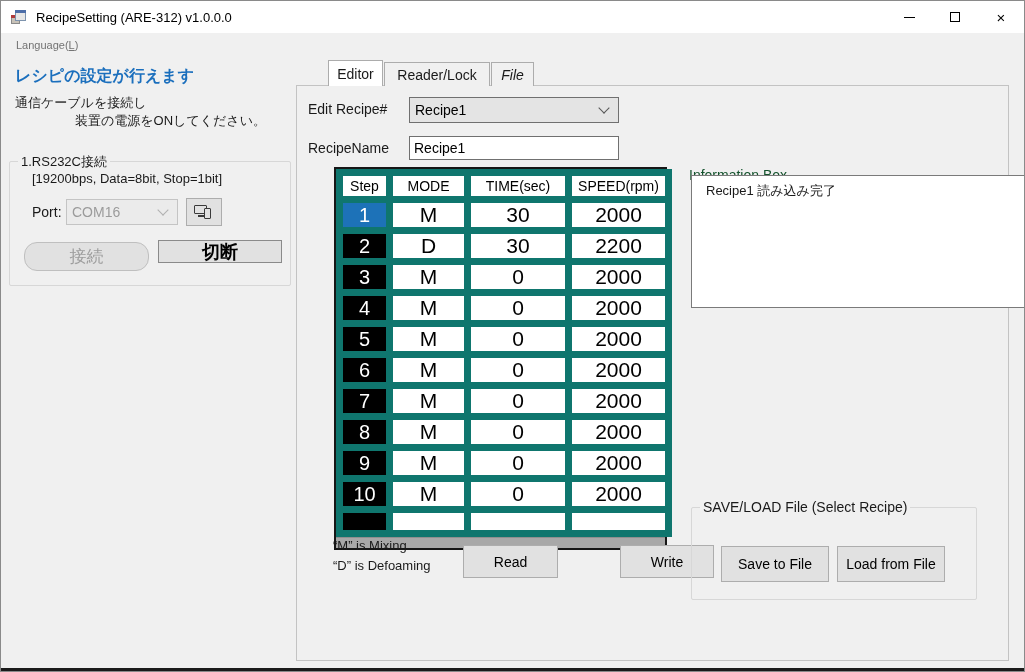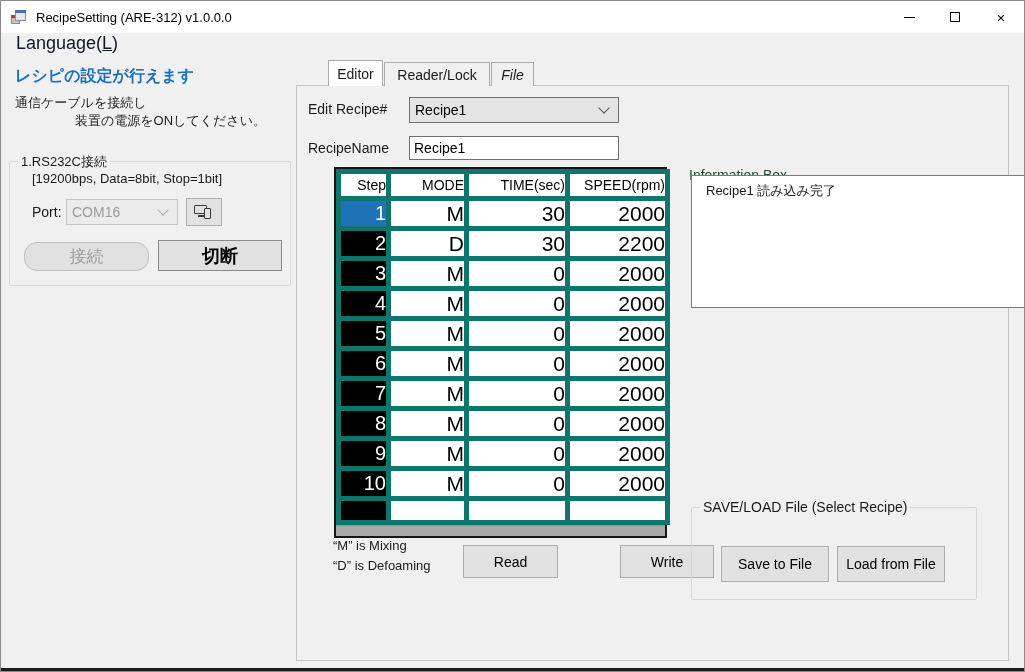--- a/index.html
+++ b/index.html
@@ -17,22 +17,22 @@
   .app-icon .f2{ position:absolute; left:0; top:6px; width:9px; height:9px; background:#c8c2b8; border:1px solid #8a8a8a; }
   .app-icon .f2b{ position:absolute; left:0; top:6px; width:9px; height:3px; background:#b03a3a; }
   .title-text{ font-size:13px; color:#000; }
   .win-controls{ position:absolute; right:0; top:0; height:32px; display:flex; }
   .win-btn{ width:46px; height:32px; display:flex; align-items:center; justify-content:center; }
   .glyph-min{ width:11px; height:1px; background:#000; }
   .glyph-max{ width:10px; height:10px; border:1px solid #000; }
   .glyph-close{ font-size:15px; color:#000; line-height:1; }
   
   .menubar{ position:absolute; left:0; top:32px; width:100%; height:24px; background:#f0f0f0; }
-  .menu-item{ position:absolute; left:8px; top:0; height:24px; padding:0 7px; display:flex; align-items:flex-start;
-    font-size:18px; color:#0f172a; }
+  .menu-item{ position:absolute; left:8px; top:0; height:24px; padding:0 7px; display:flex; align-items:center;
+    font-size:11px; color:#737373; }
   .menu-item u{ text-decoration:underline; }
   
   .lp-heading{ position:absolute; left:14px; top:65px; font-size:16px; font-weight:bold; color:#1b6fbd; }
   .lp-line1{ position:absolute; left:14px; top:93px; font-size:13px; color:#1a1a1a; }
   .lp-line2{ position:absolute; left:74px; top:111px; font-size:13px; color:#1a1a1a; }
   .groupbox{ position:absolute; border:1px solid #d7d7d7; border-radius:2px; }
   .group-label{ position:absolute; top:-9px; left:8px; background:#f0f0f0; padding:0 3px; font-size:13px; color:#1a1a1a; white-space:nowrap; }
   .gb-rs232{ left:8px; top:160px; width:282px; height:125px; }
   .rs-settings{ position:absolute; left:22px; top:9px; font-size:13px; color:#1a1a1a; }
   .rs-port-label{ position:absolute; left:22px; top:42px; font-size:14px; color:#1a1a1a; }
@@ -44,40 +44,40 @@
   .combo.disabled{ background:#ebebeb; border-color:#c4c4c4; }
   .combo.disabled .ctext{ color:#9b9b9b; }
   .combo.disabled .chev{ border-color:#b0b0b0; }
   .combo-port{ left:56px; top:37px; width:112px; height:26px; }
   
   .btn{ position:absolute; background:#e1e1e1; border:1px solid #adadad; display:flex; align-items:center; justify-content:center;
     font-size:14px; color:#000; }
   .btn.disabled{ color:#9d9d9d; border-color:#bfbfbf; }
   .btn-device{ left:176px; top:36px; width:36px; height:28px; }
   .btn-connect{ left:14px; top:80px; width:125px; height:29px; font-size:17px;border-radius:13px; }
-  .btn-disconnect{ left:148px; top:78px; width:124px; height:31px; font-size:18px; font-weight:bold; border-color:#8a8a8a; }
+  .btn-disconnect{ left:148px; top:78px; width:124px; height:23px; font-size:18px; font-weight:bold; border-color:#8a8a8a; }
   
   .tabpage{ position:absolute; left:295px; top:84px; width:713px; height:576px; background:#f0f0f0;
     border:1px solid #c3c3c3; }
   .tab{ position:absolute; background:#f0f0f0; border:1px solid #acacac; border-bottom:none;
     display:flex; align-items:center; justify-content:center; font-size:14px; color:#1a1a1a;margin-left:31px; }
   .tab.active{ background:#ffffff; z-index:2; }
   .tab-editor{ left:296px; top:59px; width:55px; height:26px; }
   .tab-reader{ left:352px; top:61px; width:106px; height:24px; }
   .tab-file{ left:459px; top:61px; width:43px; height:24px;font-style:italic; }
   
   .lbl-editrecipe{ position:absolute; left:307px; top:100px; font-size:14px; color:#1a1a1a; }
   .combo-recipe{ left:408px; top:96px; width:210px; height:26px; }
   .lbl-recipename{ position:absolute; left:307px; top:139px; font-size:14px; color:#1a1a1a; }
   .textbox{ position:absolute; left:408px; top:135px; width:210px; height:24px; background:#fff;
     border:1px solid #707070; font-size:14px; color:#000; padding:0 4px; }
   
   .grid-wrap{ position:absolute; left:333px; top:166px; width:333px; border:2px solid #161616; background:#fff; }
   table.grid{ border-collapse:collapse; table-layout:fixed; width:329px; }
-  table.grid th, table.grid td{ border:5px solid #0f766e; text-align:right; overflow:hidden; }
+  table.grid th, table.grid td{ border:7px solid #0f766e; text-align:center; overflow:hidden; }
   table.grid th{ height:27px; font-size:14px; font-weight:normal; color:#000; background:#fff; }
   table.grid td{ height:30px; font-size:21px; color:#000; background:#fff; }
   table.grid td.step{ background:#000; color:#fff; font-size:20px; }
   table.grid td.step.sel{ background:#1d72b8; }
   table.grid tr.empty td{ height:24px; }
   .hscroll{ height:11px; background:#a8a8a8; border-top:1px solid #8f8f8f; }
   
   .note1{ position:absolute; left:332px; top:537px; font-size:13px; color:#1a1a1a; }
   .note2{ position:absolute; left:332px; top:557px; font-size:13px; color:#1a1a1a; }
   .btn-read{ left:462px; top:544px; width:95px; height:33px; }

